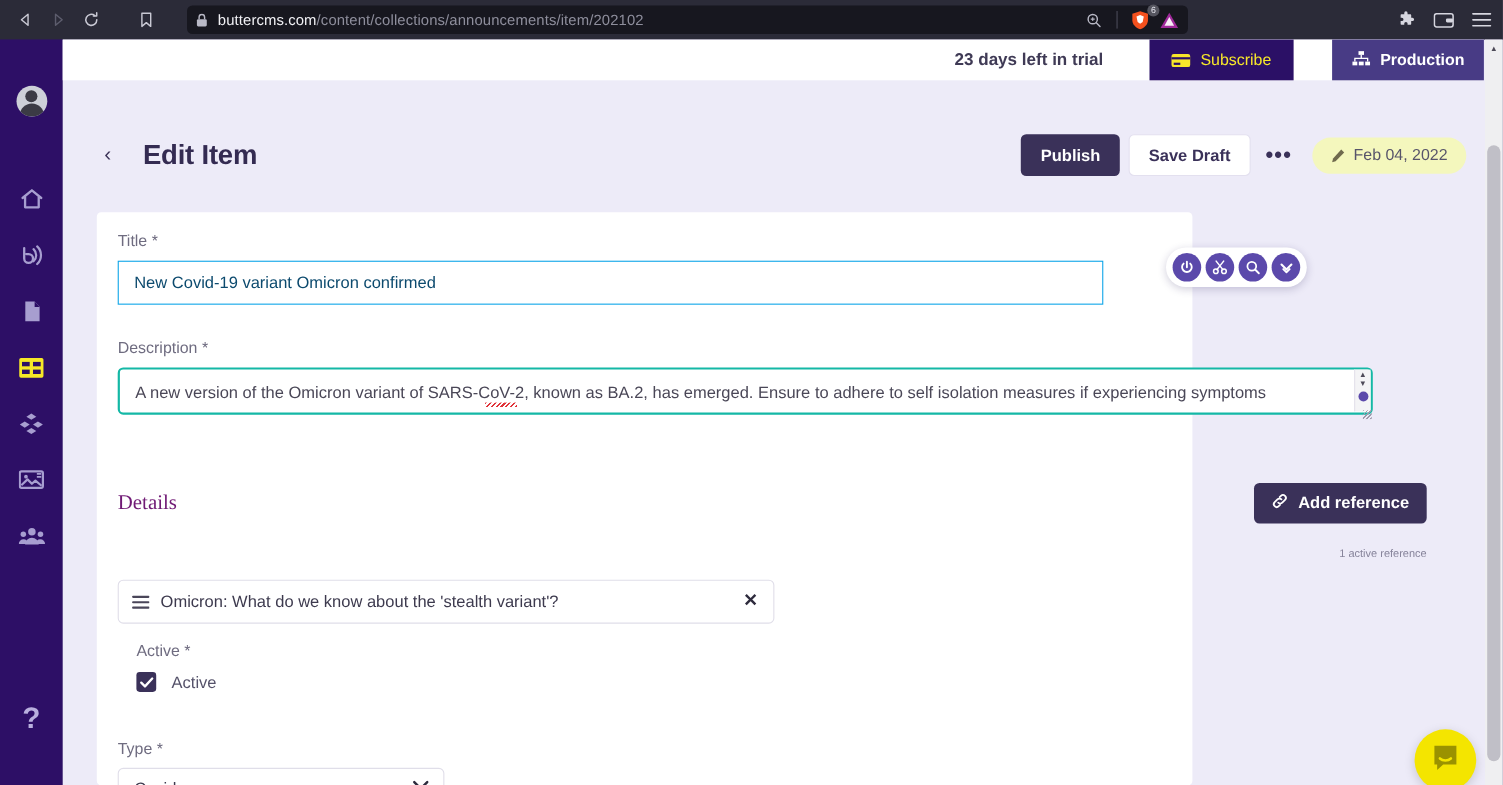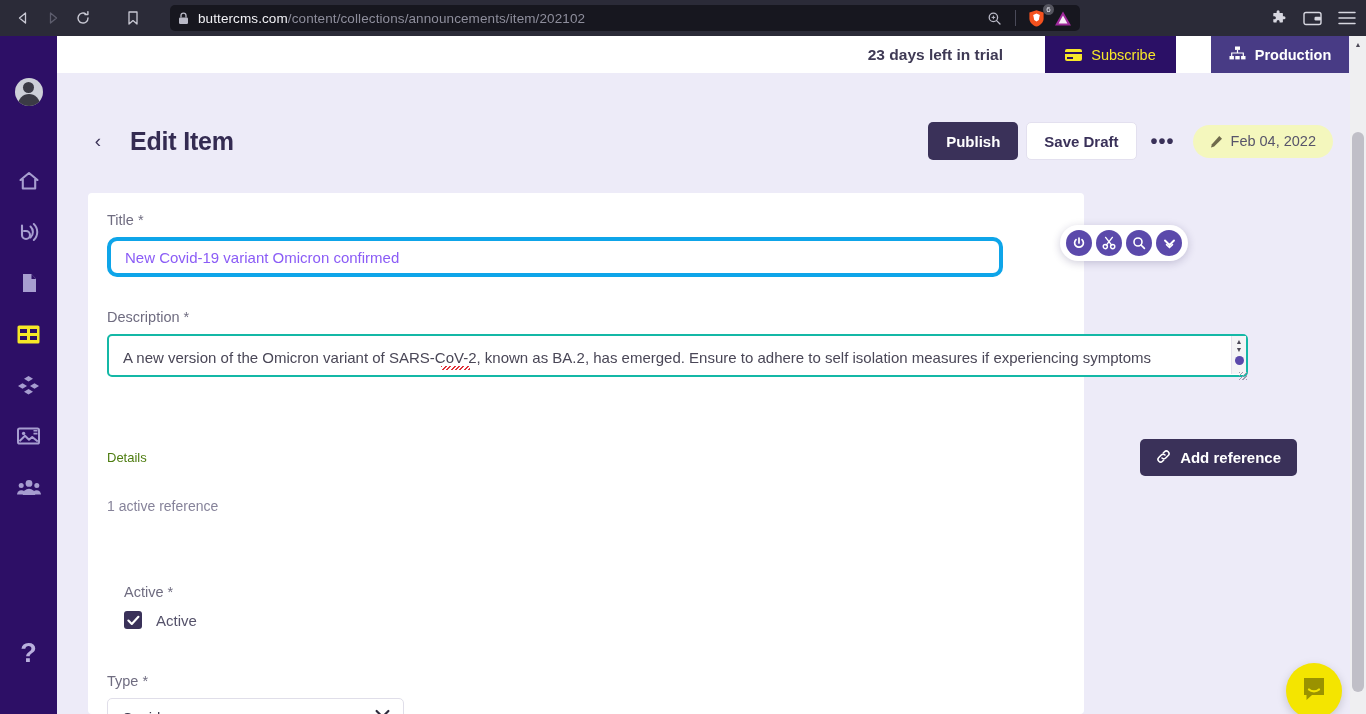--- a/index.html
+++ b/index.html
@@ -194,23 +194,23 @@
     border-radius: 4px;
   }
   .field { position: absolute; }
   .field-label {
     font-size: 14.5px; color: #6f6c80;
     margin-bottom: 9px;
   }
   .req { color: #6f6c80; }
   .text-input {
     height: 40px; width: 896px;
-    border: 4px solid #0ea5e9; border-radius: 10px;
+    border: 1px solid #0ea5e9; border-radius: 0;
     background: #ffffff;
-    font-size: 15px; color: #8b5cf6;
+    font-size: 15px; color: #0c4a6e;
     padding: 0 14px;
     font-family: "Liberation Sans", sans-serif;
     outline: none;
   }
 
   
   #field-title { top: 19px; left: 19px; }
 
   
   #field-description { top: 116px; left: 19px; }
@@ -259,35 +259,35 @@
     width: 26px; height: 26px; border-radius: 50%;
     background: #5b49ab; color: #ffffff;
     display: flex; align-items: center; justify-content: center;
     cursor: pointer;
   }
   .fx-btn svg { display: block; }
 
   
   #field-details { top: 246px; left: 19px; width: 1190px; }
   #details-row { display: flex; align-items: center; }
-  #details-label { font-size: 13px; color: #4d7c0f; }
+  #details-label { font-size: 19px; color: #701a75; font-family: Liberation Serif, serif; }
   #add-reference-btn {
     margin-left: auto;
     height: 37px; padding: 0 16px;
     background: #3a3159; color: #ffffff;
     border: none; border-radius: 5px;
     display: flex; align-items: center; gap: 9px;
     font-size: 15px; font-weight: bold;
     font-family: "Liberation Sans", sans-serif;
     cursor: pointer;
   }
   #active-ref-count {
-    text-align: left; width: 1190px;
+    text-align: right; width: 1190px;
     margin-top: 22px;
-    font-size: 14px; color: #86839a;
+    font-size: 10px; color: #86839a;
   }
   #reference-row {
     margin-top: 18px;
     width: 597px; height: 40px;
     border: 1px solid #e0dee9; border-radius: 5px;
     display: flex; align-items: center;
     padding: 0 14px 0 12px;
     background: #ffffff;
   }
   #ref-drag-handle { color: #4a4659; display:flex; margin-right: 10px; cursor: grab; }
@@ -575,20 +575,29 @@
             <span>
               <svg width="15" height="15" viewBox="0 0 15 15">
                 <path d="M6 9 a2.6 2.6 0 0 0 3.7 0 L12.2 6.5 a2.6 2.6 0 0 0-3.7-3.7 L7.3 4" fill="none" stroke="currentColor" stroke-width="1.6" stroke-linecap="round"></path>
                 <path d="M9 6 a2.6 2.6 0 0 0-3.7 0 L2.8 8.5 a2.6 2.6 0 0 0 3.7 3.7 L7.7 11" fill="none" stroke="currentColor" stroke-width="1.6" stroke-linecap="round"></path>
               </svg>
             </span>
             <span>Add reference</span>
           </button>
         </div>
         <div id="active-ref-count">1 active reference</div>
+        <div id="reference-row">
+          <span id="ref-drag-handle">
+            <svg width="16" height="13" viewBox="0 0 16 13">
+                <path d="M1 1.6h14M1 6.5h14M1 11.4h14" stroke="currentColor" stroke-width="1.9" stroke-linecap="round"></path>
+              </svg>
+          </span>
+          <span id="ref-title">Omicron: What do we know about the 'stealth variant'?</span>
+          <span id="ref-remove">✕</span>
+        </div>
       </div>
 
       <div class="field" id="field-active">
         <div class="field-label"><span>Active</span><span class="req"> *</span></div>
         <div id="active-check-row">
           <span id="active-checkbox">
             <svg width="13" height="11" viewBox="0 0 13 11">
                 <path d="M1.4 5.6 L4.8 9 L11.4 1.8" fill="none" stroke="#ffffff" stroke-width="2.1" stroke-linecap="round" stroke-linejoin="round"></path>
               </svg>
           </span>

